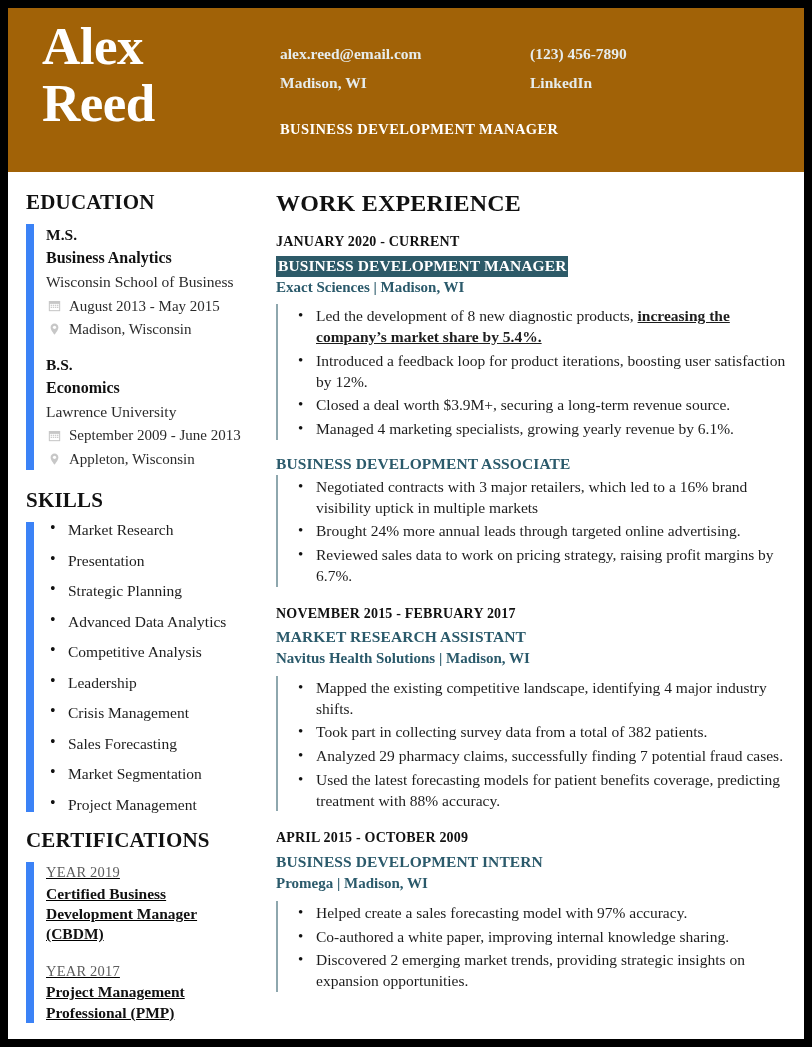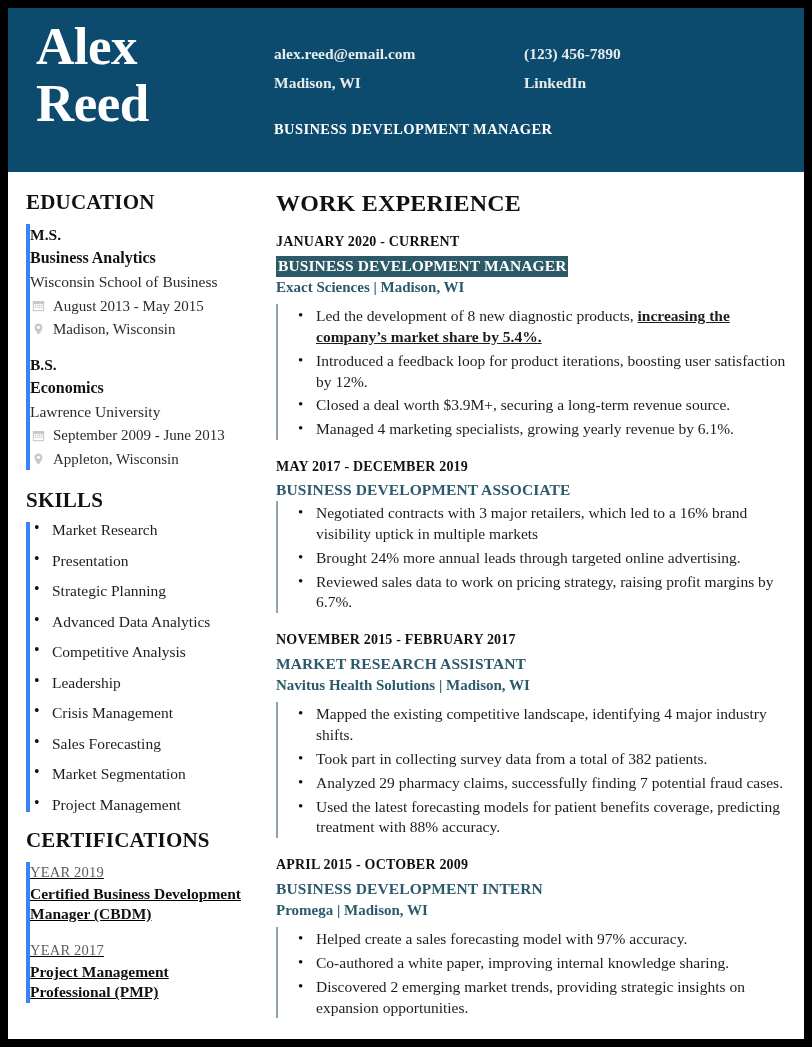--- a/index.html
+++ b/index.html
@@ -18,25 +18,25 @@
     left: 8px;
     top: 8px;
     width: 796px;
     height: 1031px;
     background: #ffffff;
     overflow: hidden;
   }
 
   
   .header {
-    background: #0c4a6e;
+    background: #a16207;
     height: 164px;
     display: flex;
     box-sizing: border-box;
-    padding: 10px 0 0 10px;
+    padding: 10px 0 0 16px;
   }
   .name-block {
     width: 256px;
     padding-left: 18px;
     box-sizing: border-box;
   }
   .name-line {
     color: #ffffff;
     font-family: "Liberation Serif", serif;
     font-weight: bold;
@@ -94,22 +94,22 @@
     color: #111111;
     letter-spacing: 0.2px;
     margin: 4px 0 9px 0;
   }
   .sec-head.main-head {
     font-size: 24px;
     margin-bottom: 12px;
   }
 
   .accent-block {
-    border-left: 4px solid #3b82f6;
-    padding-left: 0;
+    border-left: 8px solid #3b82f6;
+    padding-left: 12px;
   }
 
   
   .edu-entry { margin-bottom: 13px; }
   .edu-entry:last-child { margin-bottom: 0; }
   .edu-degree {
     font-weight: bold;
     font-size: 15.5px;
     color: #111111;
     line-height: 1.45;
@@ -377,21 +377,20 @@
         <div class="job-company">Exact Sciences | Madison, WI</div>
         <ul class="bullets">
           <li><span>Led the development of 8 new diagnostic products, </span><span class="emph">increasing the company’s market share by 5.4%.</span></li>
           <li>Introduced a feedback loop for product iterations, boosting user satisfaction by 12%.</li>
           <li>Closed a deal worth $3.9M+, securing a long-term revenue source.</li>
           <li>Managed 4 marketing specialists, growing yearly revenue by 6.1%.</li>
         </ul>
       </div>
 
       <div class="job">
-        <div class="job-dates">MAY 2017 - DECEMBER 2019</div>
         <div><span class="job-title">BUSINESS DEVELOPMENT ASSOCIATE</span></div>
         <ul class="bullets">
           <li>Negotiated contracts with 3 major retailers, which led to a 16% brand visibility uptick in multiple markets</li>
           <li>Brought 24% more annual leads through targeted online advertising.</li>
           <li>Reviewed sales data to work on pricing strategy, raising profit margins by 6.7%.</li>
         </ul>
       </div>
 
       <div class="job">
         <div class="job-dates">NOVEMBER 2015 - FEBRUARY 2017</div>

